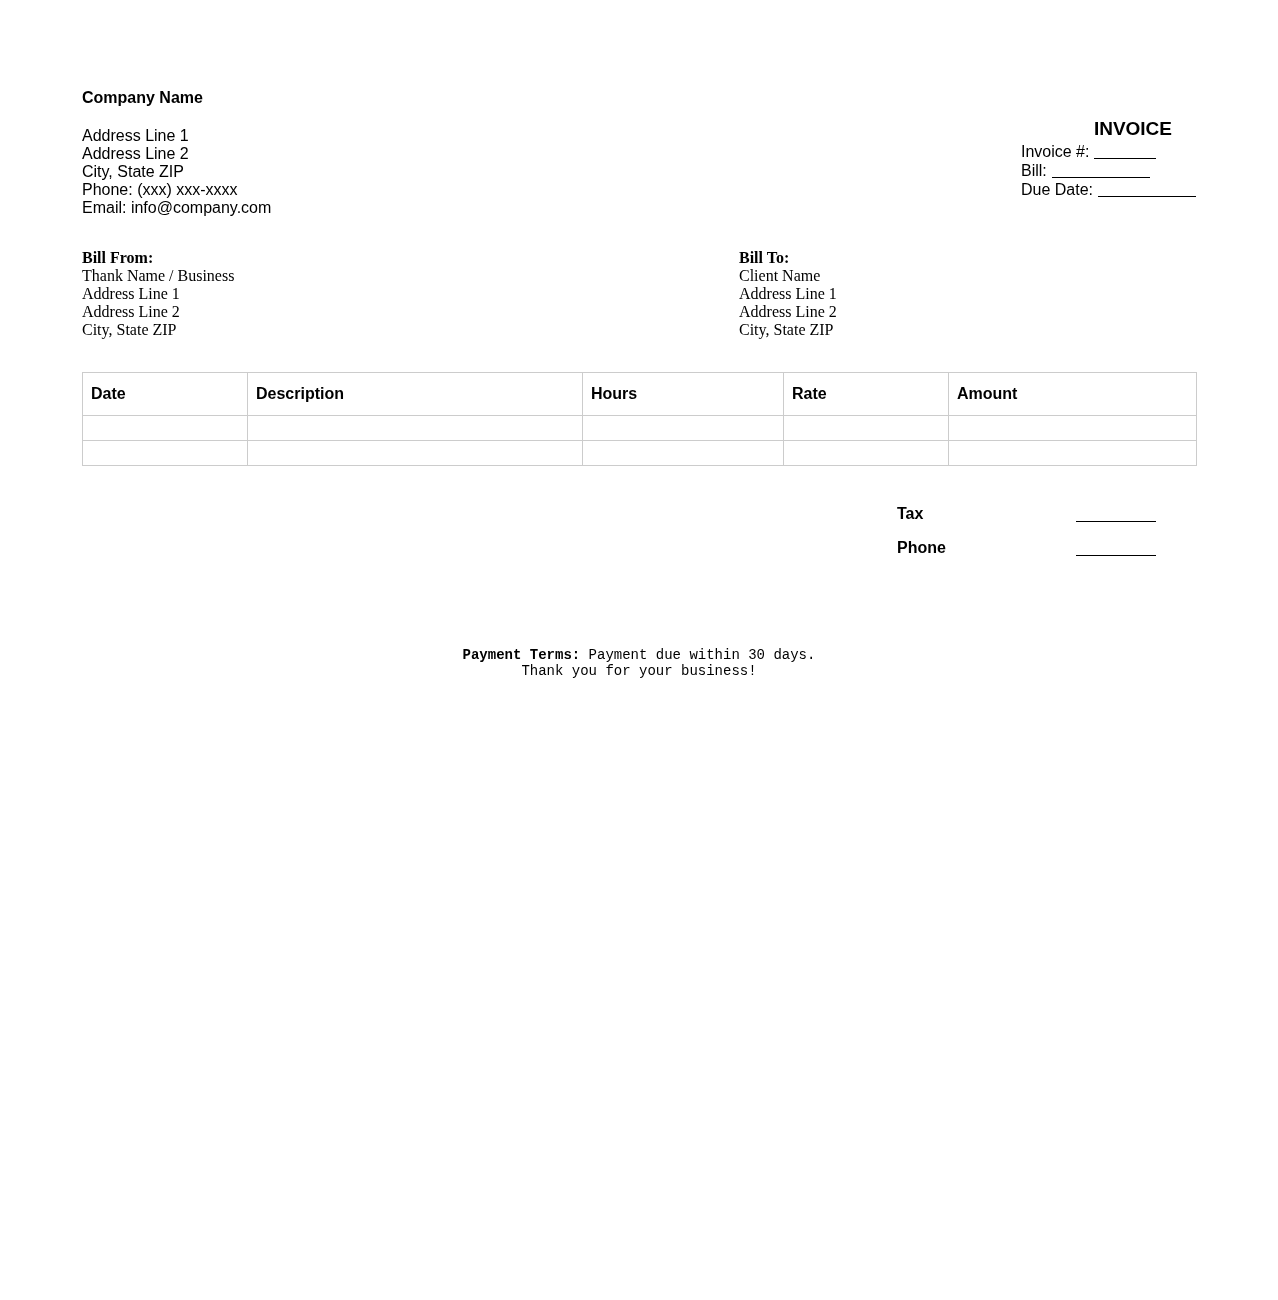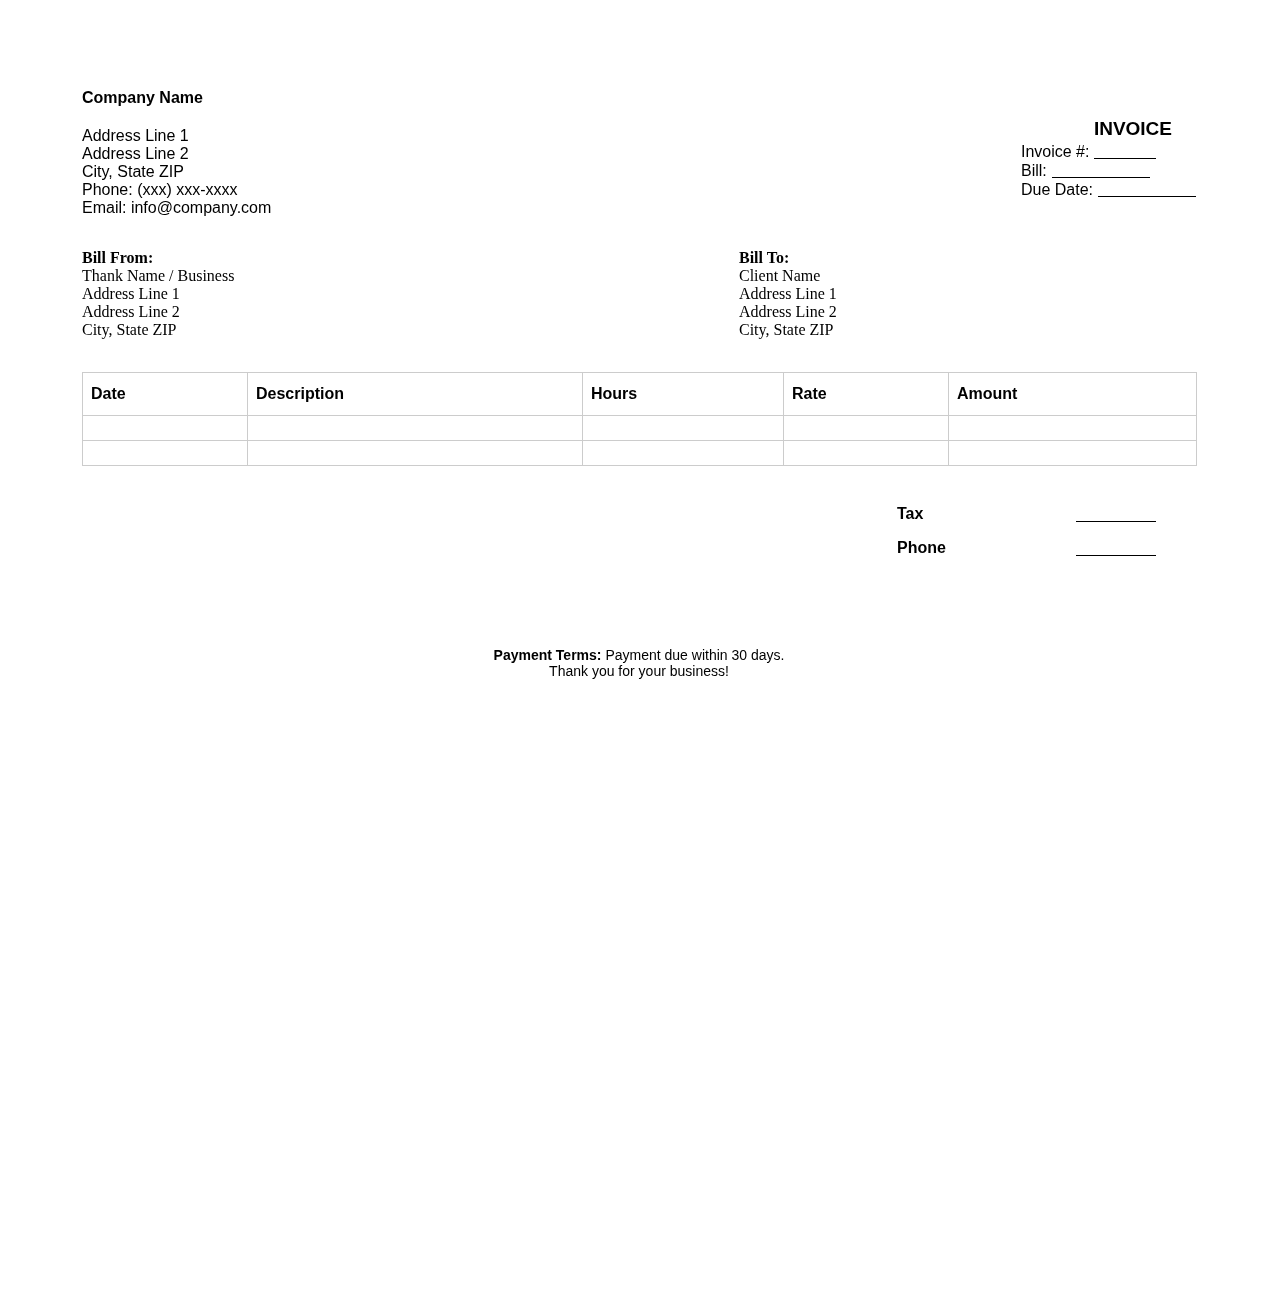--- a/index.html
+++ b/index.html
@@ -42,21 +42,21 @@
   table.items th { height: 42px; font-weight: bold; font-size: 16px; }
   table.items td { height: 24px; }
   .totals {
     position: absolute; left: 815px; top: 502px; width: 259px;
   }
   .totals .row { position: relative; height: 34px; }
   .totals .label { position: absolute; left: 0; top: 2px; font-weight: bold; line-height: 20px; }
   .totals .value { position: absolute; right: 0; top: 19px; width: 80px; border-bottom: 1px solid #000; height: 0; }
   .footer {
     position: absolute; left: 0; top: 647px; width: 1114px;
-    text-align: center; font-size: 14px; line-height: 16px;
+    text-align: center; font-size: 14px; line-height: 16px; font-family: Liberation Mono, monospace;
   }
   .footer b { font-weight: bold; }
 </style>
 </head>
 <body>
 
 <div class="page">
 
   <h1 class="company-name">Company Name</h1>
   <div class="company-info">

